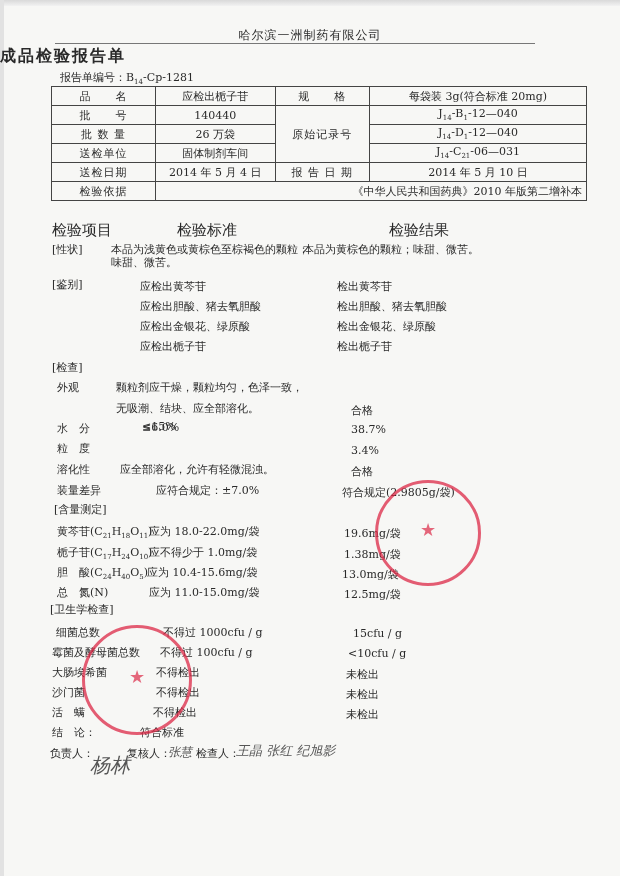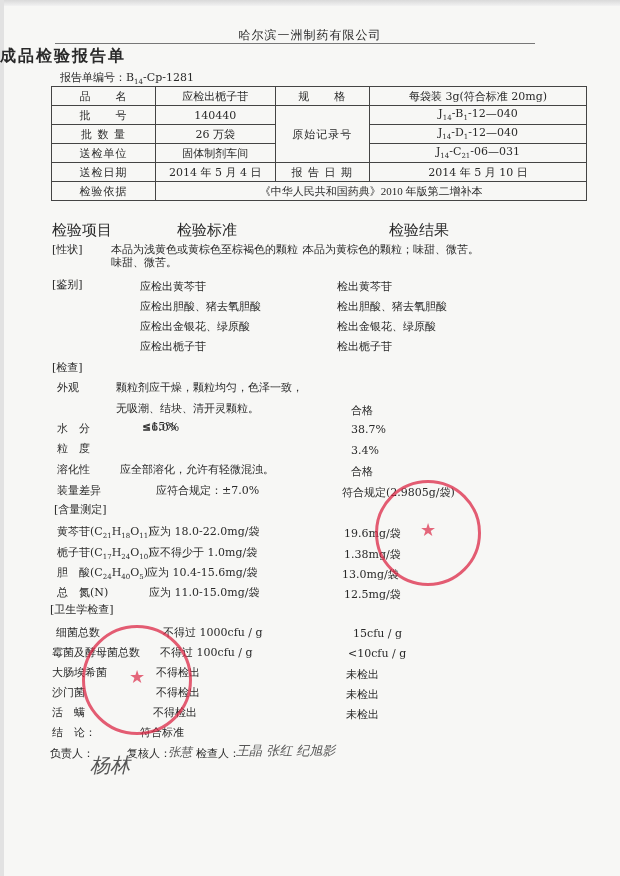--- a/index.html
+++ b/index.html
@@ -10,21 +10,21 @@
   .scan-edge-top { position:absolute; left:0; top:0; width:620px; height:6px; background:linear-gradient(#d9d9d9,#f2f2f2); }
   .scan-edge-left { position:absolute; left:0; top:0; width:4px; height:876px; background:#e2e2e2; }
   .company { position:absolute; top:27px; left:0; width:620px; text-align:center; font-size:12px; letter-spacing:1px; }
   .company-rule { position:absolute; top:43px; left:55px; width:480px; border-top:1px solid #777; }
   .title { position:absolute; top:46px; left:0; width:620px; text-align:left; font-size:16px; font-weight:bold; letter-spacing:2px; }
   .report-no { position:absolute; top:70px; left:60px; font-size:11px; }
   .report-no sub { font-size:7px; }
   table.info { position:absolute; top:86px; left:51px; width:536px; border-collapse:collapse; font-size:11px; }
   table.info td { border:1px solid #444; height:18px; padding:0 4px; text-align:center; }
   table.info td.lbl { letter-spacing:1px; }
-  table.info td.left { text-align:center;font-family:Liberation Serif, serif; }
+  table.info td.left { text-align:right; }
   table.info sub { font-size:7px; }
   .sec { position:absolute; font-size:11px; white-space:nowrap; }
   .sec sub { font-size:7px; }
   .hdr { font-size:15px; }
   .stamp {
     position:absolute; border:3px solid rgba(220,40,70,0.75); border-radius:50%;
     color:rgba(220,40,70,0.7); font-size:11px; text-align:center; pointer-events:none;
   }
   .stamp .star { font-size:18px; }
   .sig { position:absolute; font-family:"DejaVu Sans", sans-serif; font-style:italic; color:#555; font-size:12px; white-space:nowrap; }
@@ -100,21 +100,21 @@
 <div class="sec" style="top:299px;left:140px">应检出胆酸、猪去氧胆酸</div>
 <div class="sec" style="top:299px;left:337px">检出胆酸、猪去氧胆酸</div>
 <div class="sec" style="top:319px;left:140px">应检出金银花、绿原酸</div>
 <div class="sec" style="top:319px;left:337px">检出金银花、绿原酸</div>
 <div class="sec" style="top:339px;left:140px">应检出栀子苷</div>
 <div class="sec" style="top:339px;left:337px">检出栀子苷</div>
 
 <div class="sec" style="top:360px;left:52px">[检查]</div>
 <div class="sec" style="top:380px;left:57px">外观</div>
 <div class="sec" style="top:380px;left:116px">颗粒剂应干燥，颗粒均匀，色泽一致，</div>
-<div class="sec" style="top:401px;left:116px">无吸潮、结块、清开灵颗粒。</div>
+<div class="sec" style="top:401px;left:116px">无吸潮、结块、应全部溶化。</div>
 <div class="sec" style="top:403px;left:351px">合格</div>
 
 <div class="sec" style="top:421px;left:57px">水　分</div>
 <div class="sec" style="top:421px;left:142px">≤6.0%</div>
 <div class="sec" style="top:423px;left:351px">38.7%</div>
 
 <div class="sec" style="top:441px;left:57px">粒　度</div>
 <div class="sec" style="top:420px;left:142px">≤15%</div>
 <div class="sec" style="top:444px;left:351px">3.4%</div>
 

